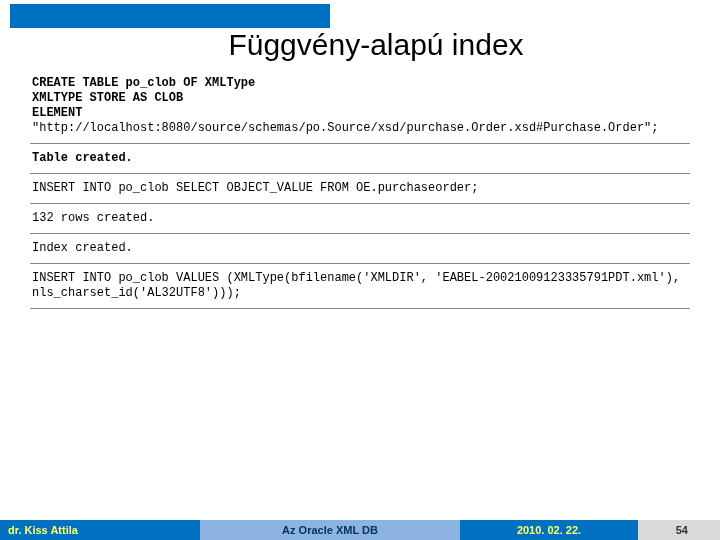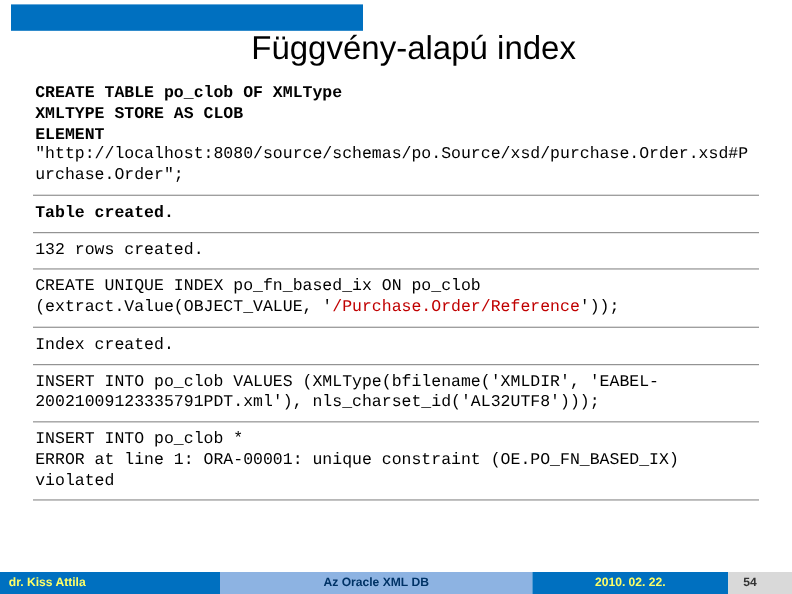--- a/index.html
+++ b/index.html
@@ -34,21 +34,21 @@
     top: 74px;
     left: 30px;
     right: 30px;
     bottom: 36px;
     overflow: hidden;
   }
   .block {
     border-bottom: 1px solid #888;
     padding: 7px 2px 7px 2px;
     font-family: "Courier New", monospace;
-    font-size: 15px;
+    font-size: 12px;
     line-height: 1.25;
     white-space: pre-wrap;
     word-break: break-word;
   }
   .block:first-child { padding-top: 2px; }
   .block strong { font-weight: bold; }
   .hl-path { color: #c00000; }
   .footer {
     position: absolute;
     bottom: 0;
@@ -59,52 +59,49 @@
     align-items: flex-start;
     font-size: 11px;
   }
   .footer-seg {
     height: 100%;
     display: flex;
     align-items: center;
     padding: 0 8px;
   }
   .f1 { background: #0070c0; color: #ffff66; font-weight: bold; width: 200px; }
-  .f2 { background: #8db3e2; color: #003366; font-weight: bold; width: 284px; justify-content: center; }
+  .f2 { background: #8db3e2; color: #003366; font-weight: bold; width: 260px; justify-content: center; }
   .f3 { background: #0070c0; color: #ffff66; font-weight: bold; width: 178px; justify-content: center; }
   .f4 { background: #d9d9d9; color: #333; font-weight: bold; flex: 1; justify-content: flex-end; padding-right: 32px; }
 </style>
 </head>
 <body>
 
 <div class="top-bar"></div>
 
 <h1 class="title">Függvény-alapú index</h1>
 
 <div class="content">
 
   <div class="block"><strong>CREATE TABLE po_clob OF XMLType</strong>
 <strong>XMLTYPE STORE AS CLOB</strong>
 <strong>ELEMENT</strong>
 <span>"http://localhost:8080/source/schemas/po.Source/xsd/purchase.Order.xsd#Purchase.Order";</span></div>
 
   <div class="block"><strong>Table created.</strong></div>
 
+  <div class="block"><span>INSERT INTO po_clob SELECT OBJECT_VALUE FROM OE.purchaseorder;</span></div>
 
   <div class="block"><span>132 rows created.</span></div>
 
-  <div class="block"><span>CREATE UNIQUE INDEX po_fn_based_ix ON po_clob</span>
-<span><span>(extract.Value(OBJECT_VALUE, '</span><span class="hl-path">/Purchase.Order/Reference</span><span>'));</span></span></div>
 
   <div class="block"><span>Index created.</span></div>
 
   <div class="block"><span>INSERT INTO po_clob VALUES (XMLType(bfilename('XMLDIR', 'EABEL-20021009123335791PDT.xml'), nls_charset_id('AL32UTF8')));</span></div>
 
-  <div class="block"><span>INSERT INTO po_clob *</span>
-<span>ERROR at line 1: ORA-00001: unique constraint (OE.PO_FN_BASED_IX) violated</span></div>
 
 </div>
 
 <div class="footer">
   <div class="footer-seg f1">dr. Kiss Attila</div>
   <div class="footer-seg f2">Az Oracle XML DB</div>
   <div class="footer-seg f3">2010. 02. 22.</div>
   <div class="footer-seg f4">54</div>
 </div>
 

